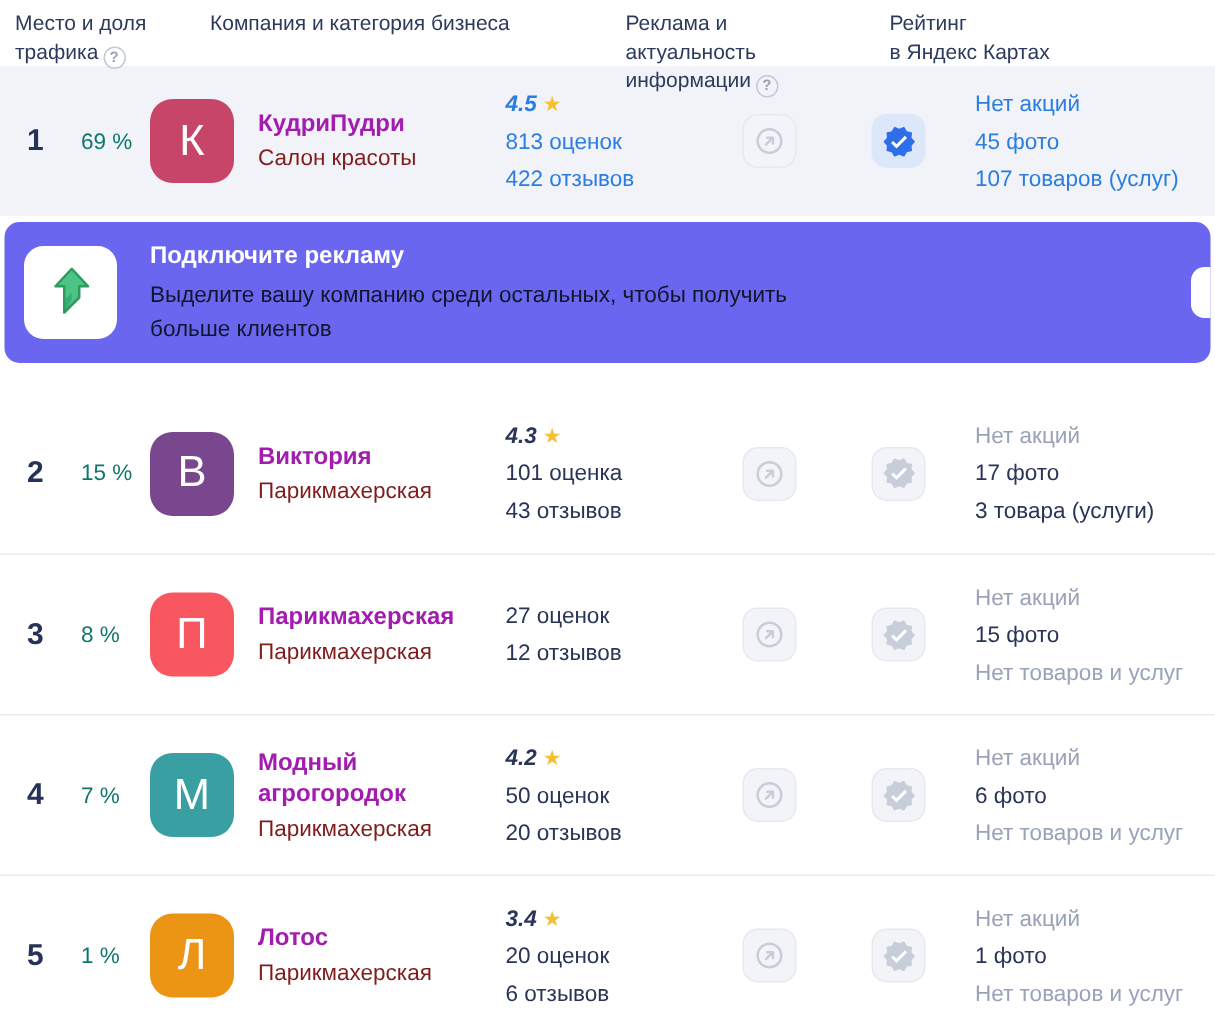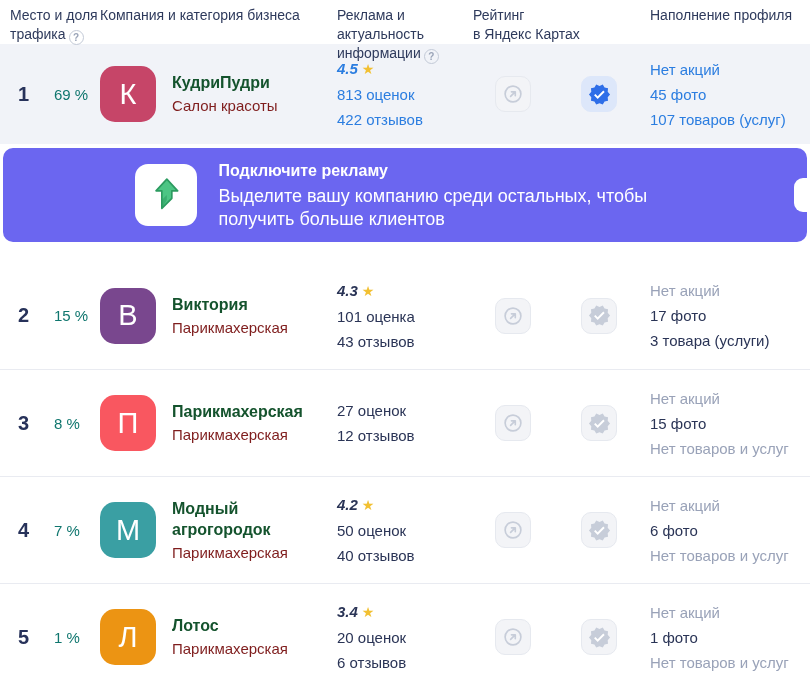--- a/index.html
+++ b/index.html
@@ -11,21 +11,21 @@
     width:810px; height:690px;
     overflow:hidden;
   }
   .table { width:810px; }
   .grid {
     display:grid;
     grid-template-columns:90px 237px 136px 177px 150px;
     padding-left:10px;
   }
   
-  .thead { padding-top:6px; height:44px; align-items:start; }
+  .thead { padding-top:6px; height:44px; align-items:start;gap:40px; }
   .th {
     font-size:14px; line-height:19px; color:#2e3a5c; font-weight:500;
   }
   .help {
     display:inline-flex; width:15px; height:15px; border-radius:50%;
     border:1px solid #c3cad7; color:#9aa4b8; font-size:10px; font-weight:700;
     align-items:center; justify-content:center; vertical-align:-2px; margin-left:3px;
     cursor:default;
   }
   
@@ -38,21 +38,21 @@
   .place-num { font-size:20px; font-weight:600; color:#27325a; width:44px; text-align:left; padding-left:8px; }
   .share { font-size:15px; color:#0f766e; }
 
   .companycell { display:flex; align-items:center; gap:16px; }
   .avatar {
     width:56px; height:56px; border-radius:15px; flex:0 0 56px;
     display:flex; align-items:center; justify-content:center;
     color:#fff; font-size:29px; font-weight:500;
   }
   .cname { max-width:155px; }
-  .cname .nm { font-size:16px; font-weight:600; color:#14532d; line-height:21px; }
+  .cname .nm { font-size:16px; font-weight:600; color:#a21caf; line-height:21px; }
   .cname .cat { font-size:15px; color:#7f1d1d; line-height:21px; margin-top:2px; }
 
   .lines { font-size:15px; line-height:25px; }
   .lines .l1 { font-weight:600;font-style:italic; }
   .muted { color:#99a2b8; }
   .dark { color:#2a3456; }
   .own .lines div, .own .lines .l1 { color:#2b7de0; }
   .link { color:#2b7de0; cursor:pointer; }
   .star { color:#f2c032; font-size:14px; margin-left:4px; }
 
@@ -70,21 +70,21 @@
     position:relative;
     margin:4px 3px 0 3px; height:94px; border-radius:10px;
     display:flex; align-items:center; gap:22px; padding-left:13px;
     color:#fff;
   }
   .banner-tile {
     width:62px; height:62px; border-radius:13px; background:#ffffff; flex:0 0 62px;
     display:flex; align-items:center; justify-content:center;
   }
   .banner-title { font-size:16px; font-weight:700; line-height:22px; }
-  .banner-sub { font-size:18px; line-height:23px; color:#ffffff; max-width:470px; margin-top:3px; }
+  .banner-sub { font-size:15px; line-height:23px; color:#0f172a; max-width:470px; margin-top:3px; }
   .banner-edge {
     position:absolute; right:0; top:30px; width:13px; height:34px;
     background:#ffffff; border-radius:9px 0 0 9px;
   }
   .gap-after-banner { height:20px; }
 </style>
 </head>
 <body>
 
 <svg width="0" height="0" style="position:absolute">
@@ -152,21 +152,21 @@
           </svg>
       </div>
     </div>
     <div class="lines">
       <div class="link">Нет акций</div>
       <div class="link">45 фото</div>
       <div class="link">107 товаров (услуг)</div>
     </div>
   </div>
 
-  <div class="banner" style="background: rgb(107, 102, 240); justify-content: center;">
+  <div class="banner" style="background: rgb(107, 102, 240);">
     <div class="banner-tile">
       <svg width="40" height="40" viewBox="0 0 48 48">
         <path d="M25 5 L38 19 H31 V28 L19 40 V19 H12 Z" fill="#4cc584" stroke="#2c9b60" stroke-width="2" stroke-linejoin="round"></path>
         <path d="M19 40 V30 l6-6 v6 z" fill="#2c9b60" opacity="0.55"></path>
       </svg>
     </div>
     <div>
       <div class="banner-title">Подключите рекламу</div>
       <div class="banner-sub">Выделите вашу компанию среди остальных, чтобы получить больше клиентов</div>
     </div>
@@ -255,21 +255,21 @@
       <div class="companycell">
         <div class="avatar" style="background: rgb(58, 159, 163);">М</div>
         <div class="cname">
           <div class="nm">Модный агрогородок</div>
           <div class="cat">Парикмахерская</div>
         </div>
       </div>
       <div class="lines dark">
         <div class="l1"><span>4.2</span><span class="star">★</span></div>
         <div>50 оценок</div>
-        <div>40 отзывов</div>
+        <div>20 отзывов</div>
       </div>
       <div class="adscell">
         <div class="chip">
           <svg width="22" height="22" viewBox="0 0 24 24">
               <use href="#ico-promo-arrow"></use>
             </svg>
         </div>
         <div class="chip">
           <svg width="23" height="23" viewBox="0 0 24 24">
               <use href="#ico-verified"></use>

